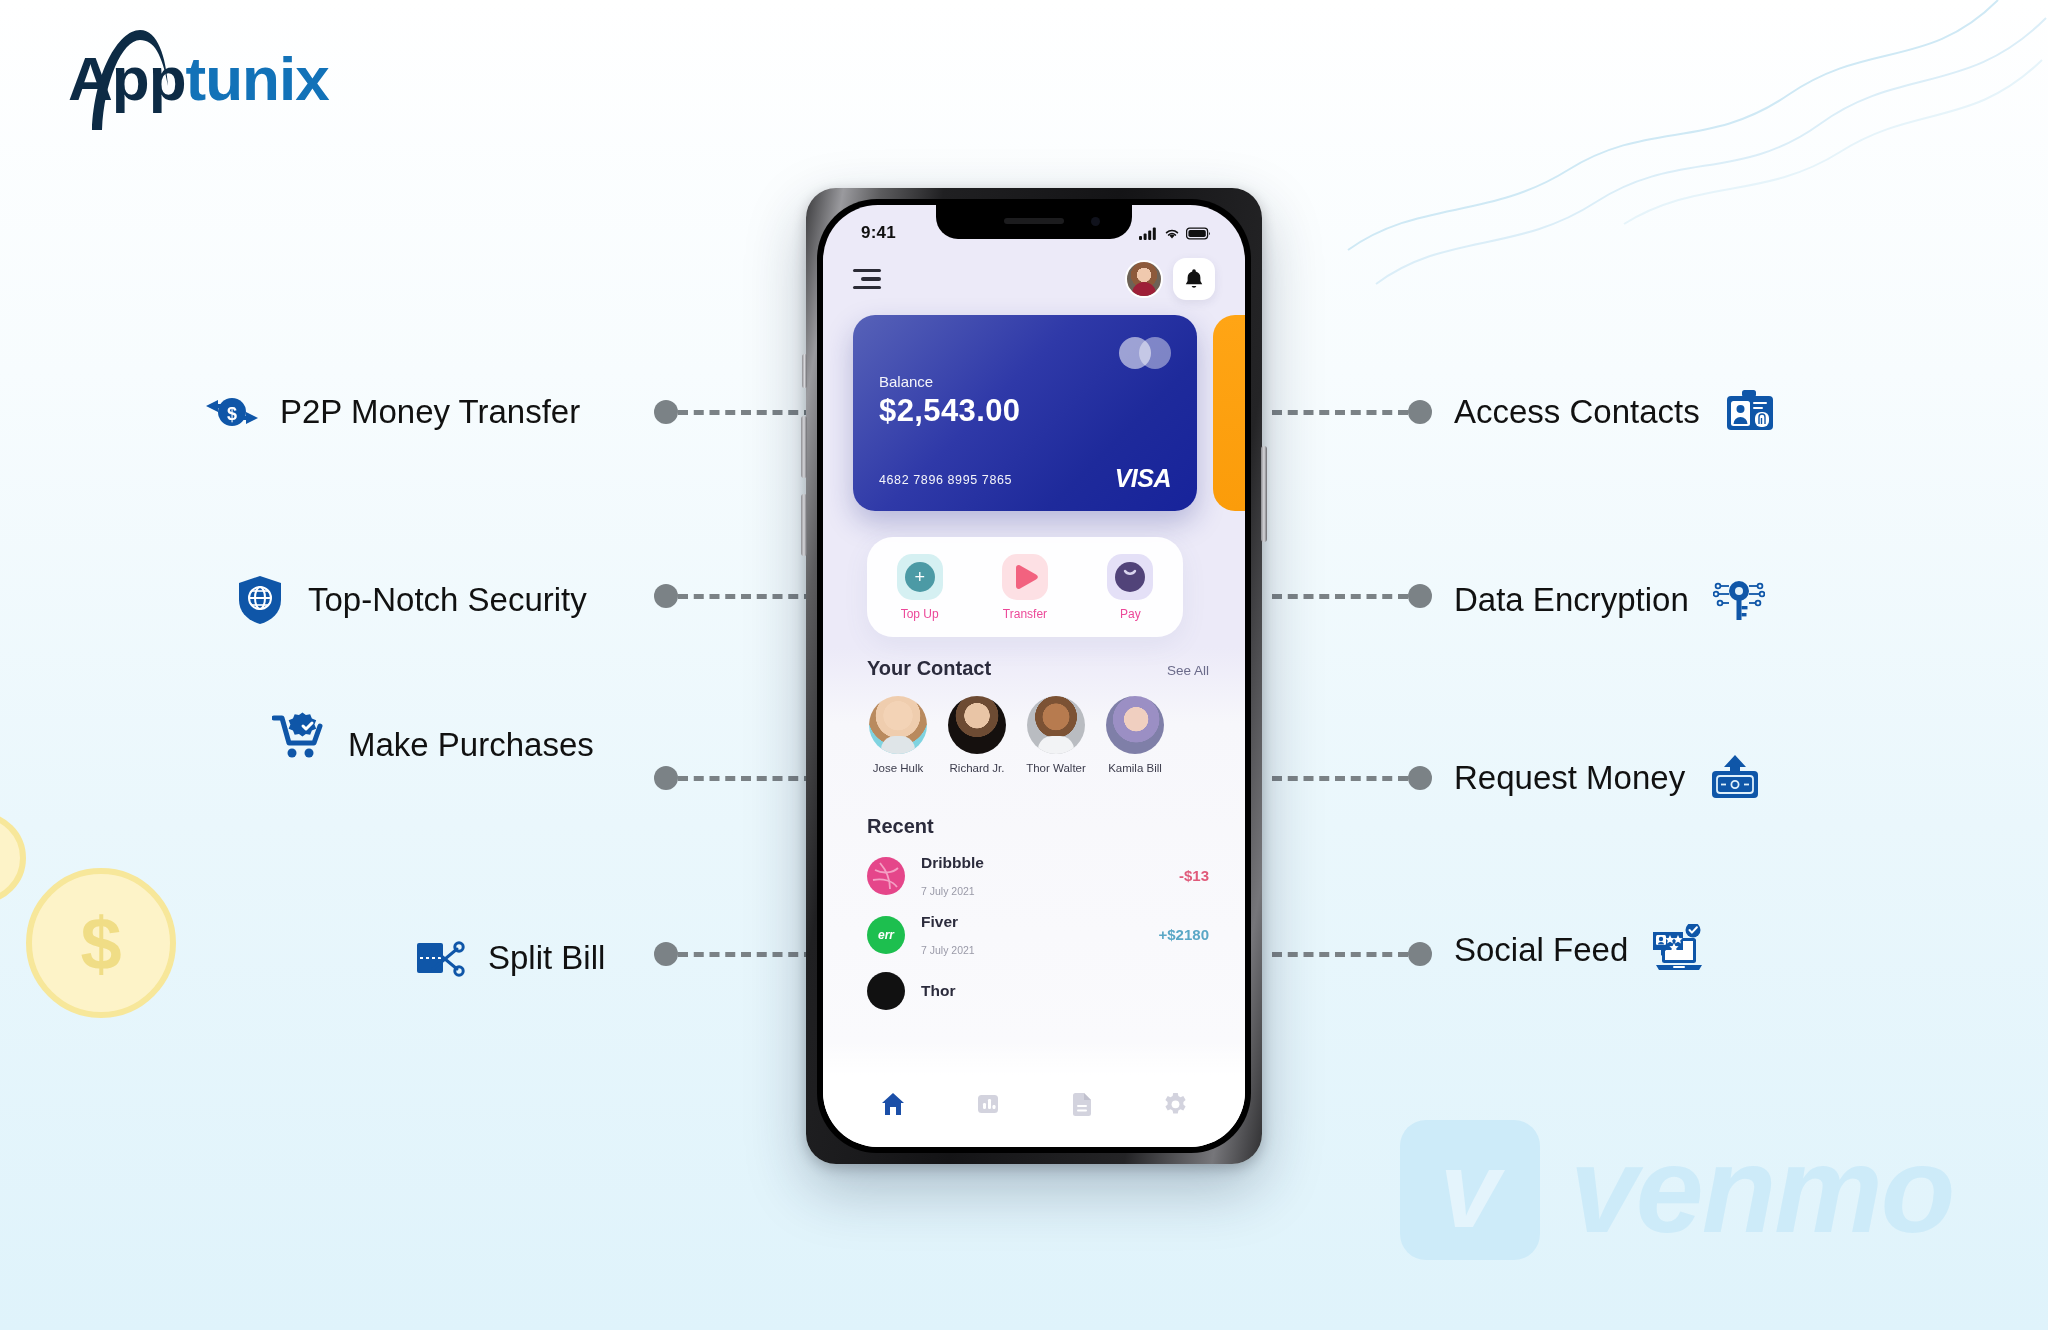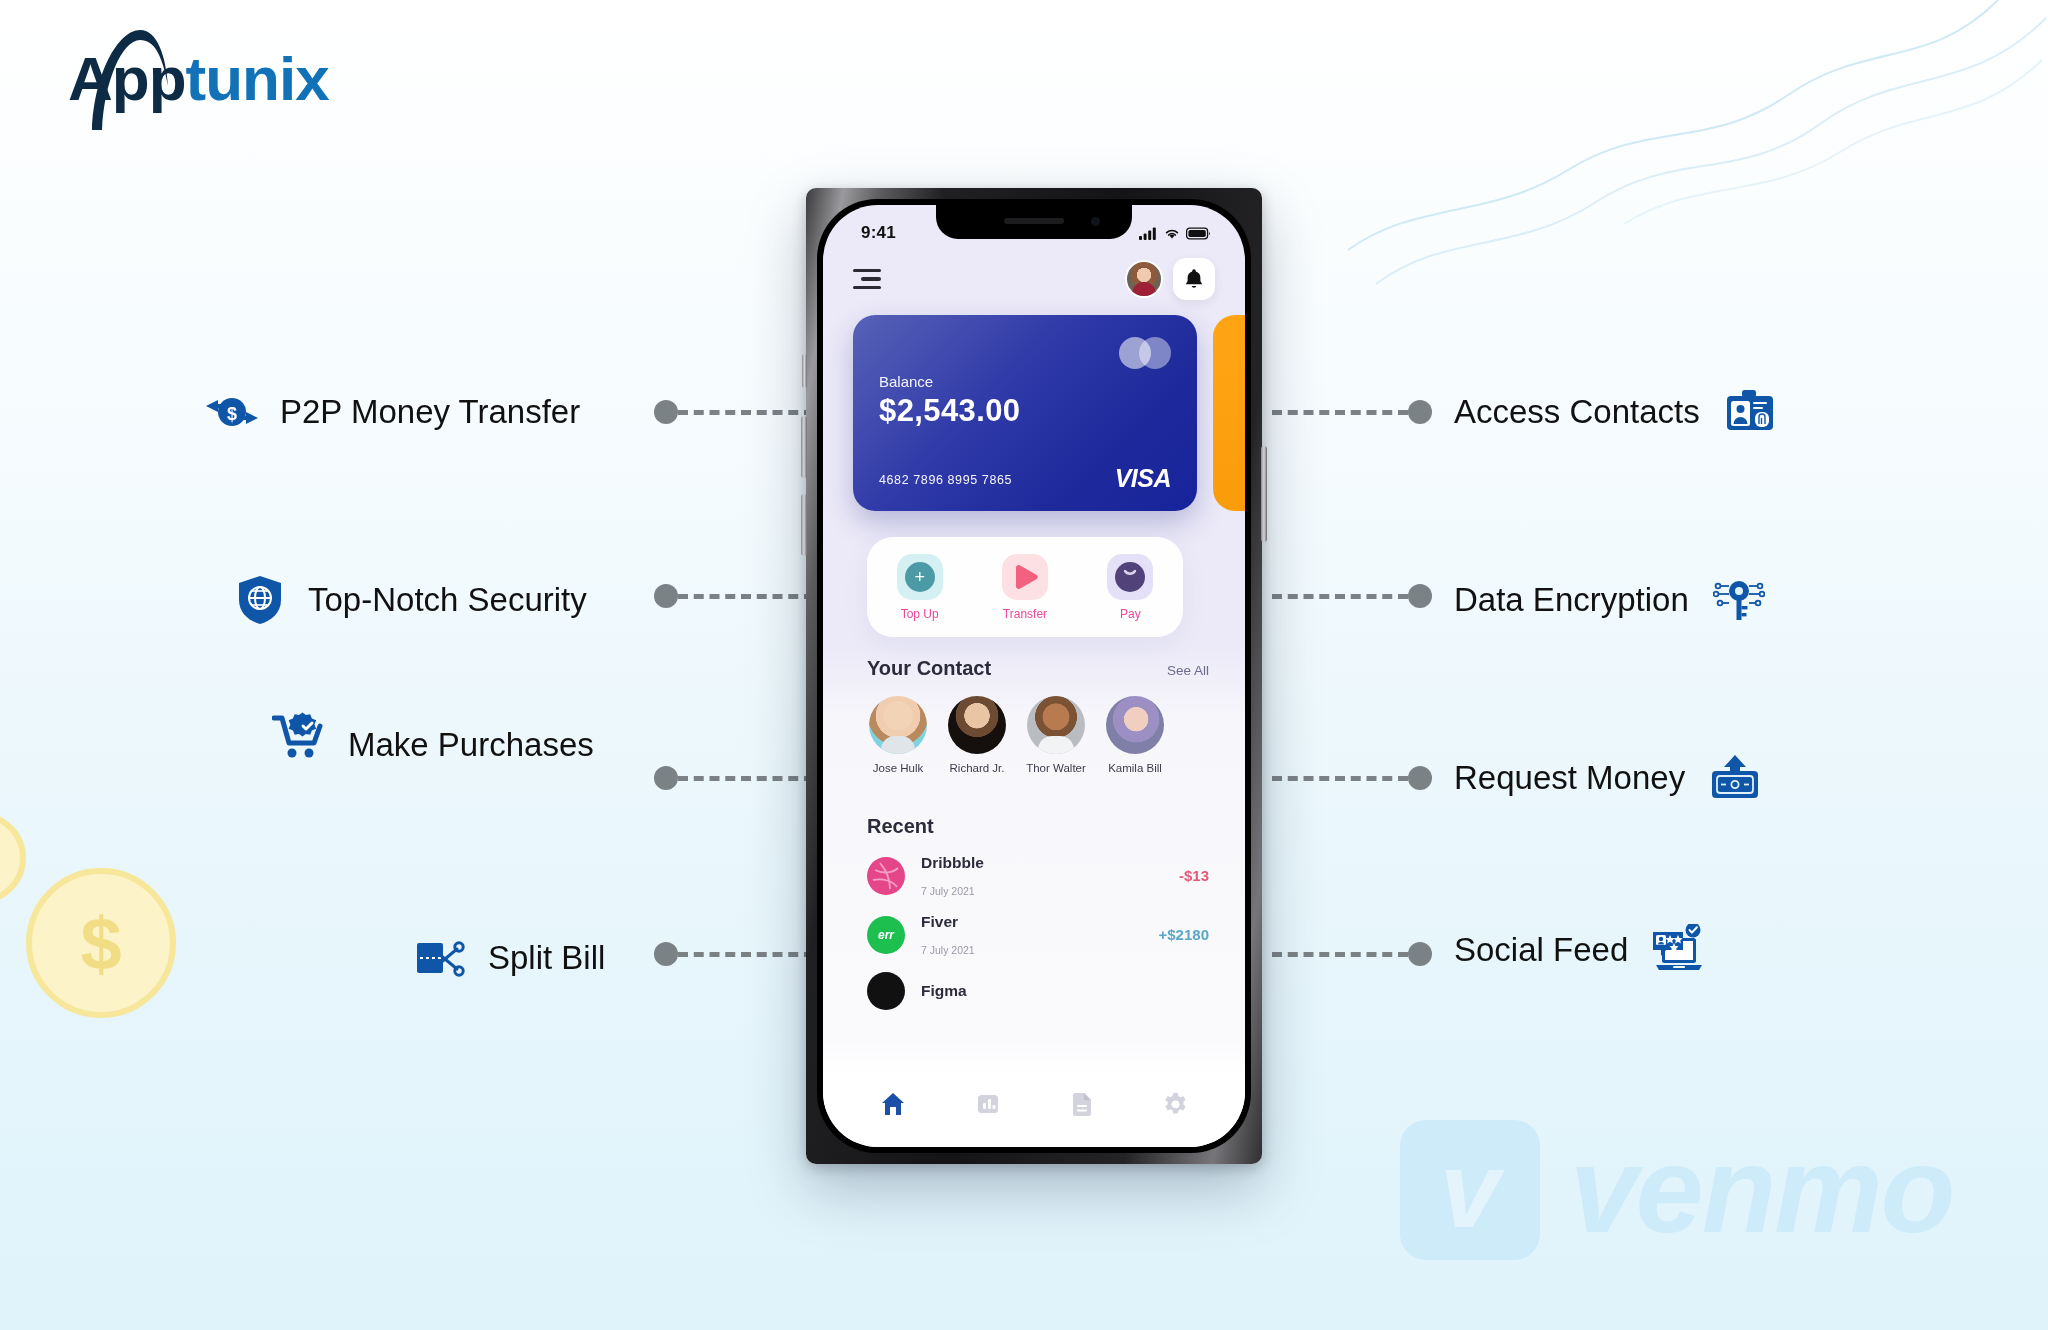--- a/index.html
+++ b/index.html
@@ -56,21 +56,21 @@
 
   .connector { position: absolute; display: flex; align-items: center; height: 24px; }
   .conn-dot { width: 24px; height: 24px; border-radius: 50%; background: #7b8286; flex: 0 0 auto; }
   .conn-line {
     flex: 1 1 auto; height: 0; border-top: 5px dashed #7b8286;
   }
 
   
   .phone-wrap { position: absolute; left: 806px; top: 188px; width: 456px; height: 976px; }
   .phone-frame {
-    position: absolute; inset: 0; border-radius: 10px;
+    position: absolute; inset: 0; border-radius: 30px;
     background: linear-gradient(100deg,#3a3a3c 0%,#9a9a9e 6%,#5c5c5e 12%,#202022 22%,#141416 50%,#242426 78%,#76767a 92%,#2f2f31 100%);
     box-shadow: 0 24px 60px rgba(20,40,70,0.28), 0 4px 14px rgba(0,0,0,0.22);
     padding: 11px;
   }
   .phone-inner {
     position: absolute; inset: 11px; border-radius: 60px;
     background: #000; padding: 6px; overflow: hidden;
   }
   .screen {
     position: absolute; inset: 6px; border-radius: 55px; overflow: hidden;
@@ -548,21 +548,21 @@
             <span class="txn-mid">
               <span class="txn-name" style="display:block">Fiver</span>
               <span class="txn-date" style="display:block">7 July 2021</span>
             </span>
             <span class="txn-amt amt-pos">+$2180</span>
           </div>
 
           <div class="txn">
             <span class="txn-ic ic-figma"></span>
             <span class="txn-mid">
-              <span class="txn-name" style="display:block">Figma</span>
+              <span class="txn-name" style="display:block">Thor</span>
             </span>
             <span class="txn-amt amt-pos"></span>
           </div>
         </div>
 
         <div class="fade-bottom"></div>
 
         <div class="bottom-nav">
           <span class="nav-item">
             <svg width="26" height="26" viewBox="0 0 26 26">

